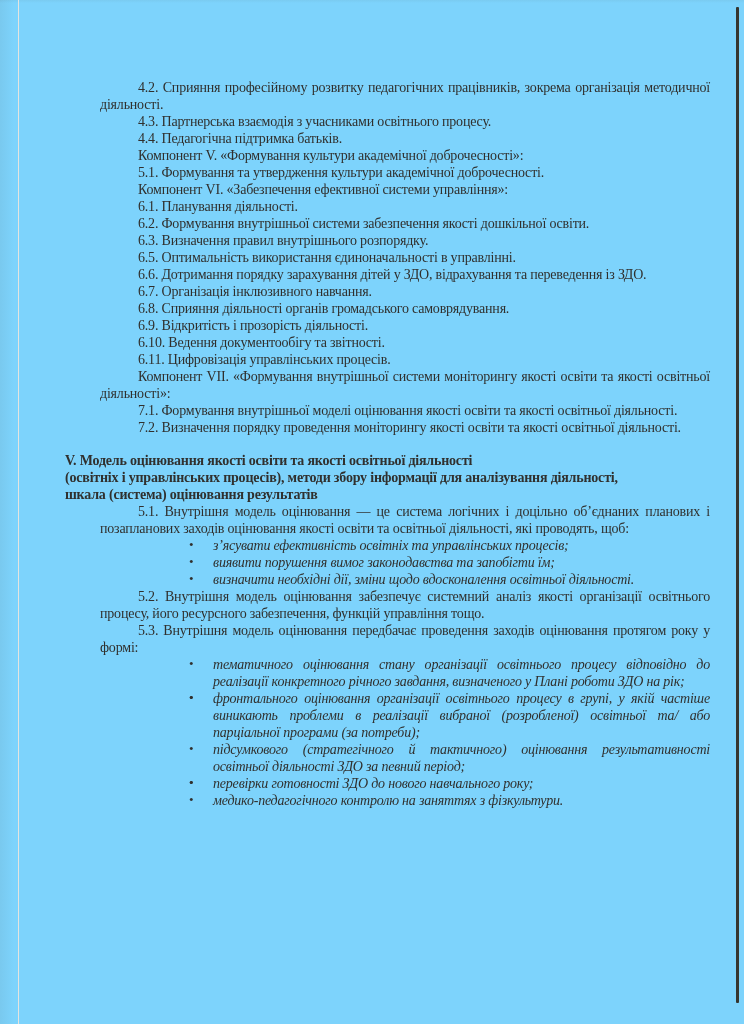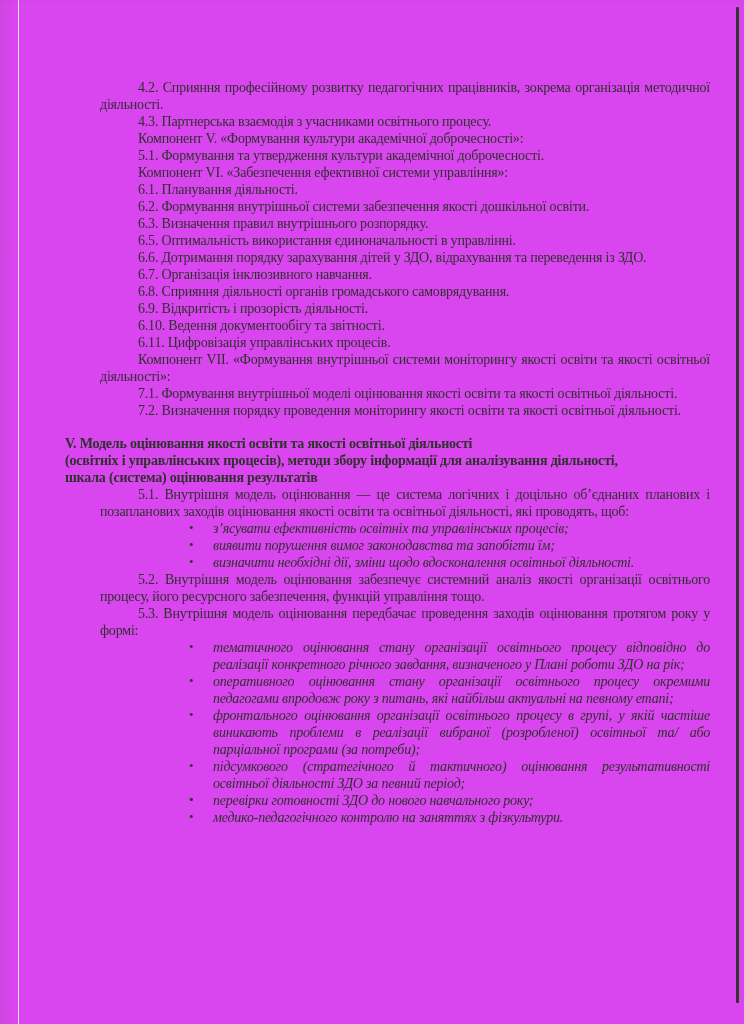--- a/index.html
+++ b/index.html
@@ -1,19 +1,19 @@
 <!DOCTYPE html>
 <html lang="uk"><head>
 <meta charset="utf-8">
 <style>
   html,body{margin:0;padding:0;background:#ffffff;}
   .page{
     position:relative;
     width:744px;height:1024px;
-    background:#d946ef;
+    background:#7dd3fc;
     overflow:hidden;
     font-family:"Liberation Serif","DejaVu Serif",serif;
     color:#30302e;
   }
   
   .edge-right{position:absolute;top:7px;left:736px;width:3px;height:996px;background:#35352f;border-radius:1px;}
   .edge-left{position:absolute;top:0;left:18px;width:1px;height:1024px;background:#e4e4e0;}
   .shade-left{position:absolute;top:0;left:0;bottom:0;width:14px;background:linear-gradient(90deg,rgba(70,70,60,0.07),rgba(70,70,60,0));}
   .shade-top{position:absolute;top:0;left:0;right:0;height:3px;background:linear-gradient(180deg,rgba(70,70,60,0.06),rgba(70,70,60,0));}
 
@@ -33,20 +33,21 @@
 
 <div class="page">
   <div class="shade-left"></div>
   <div class="shade-top"></div>
   <div class="edge-left"></div>
   <div class="edge-right"></div>
 
   <div class="content">
     <p class="para">4.2. Сприяння професійному розвитку педагогічних працівників, зокрема організація методичної діяльності.</p>
     <p class="para">4.3. Партнерська взаємодія з учасниками освітнього процесу.</p>
+    <p class="para">4.4. Педагогічна підтримка батьків.</p>
     <p class="para">Компонент V. «Формування культури академічної доброчесності»:</p>
     <p class="para">5.1. Формування та утвердження культури академічної доброчесності.</p>
     <p class="para">Компонент VI. «Забезпечення ефективної системи управління»:</p>
     <p class="para">6.1. Планування діяльності.</p>
     <p class="para">6.2. Формування внутрішньої системи забезпечення якості дошкільної освіти.</p>
     <p class="para">6.3. Визначення правил внутрішнього розпорядку.</p>
     <p class="para">6.5. Оптимальність використання єдиноначальності в управлінні.</p>
     <p class="para">6.6. Дотримання порядку зарахування дітей у ЗДО, відрахування та переведення із ЗДО.</p>
     <p class="para">6.7. Організація інклюзивного навчання.</p>
     <p class="para">6.8. Сприяння діяльності органів громадського самоврядування.</p>
@@ -80,21 +81,20 @@
 
     <p class="para">5.2. Внутрішня модель оцінювання забезпечує системний аналіз якості організації освітнього процесу, його ресурсного забезпечення, функцій управління тощо.</p>
     <p class="para">5.3. Внутрішня модель оцінювання передбачає проведення заходів оцінювання протягом року у формі:</p>
 
     <div class="bullet">
       <span class="dot">•</span>
       <span class="btxt">тематичного оцінювання стану організації освітнього процесу відповідно до реалізації конкретного річного завдання, визначеного у Плані роботи ЗДО на рік;</span>
     </div>
     <div class="bullet">
       <span class="dot">•</span>
-      <span class="btxt">оперативного оцінювання стану організації освітнього процесу окремими педагогами впродовж року з питань, які найбільш актуальні на певному етапі;</span>
     </div>
     <div class="bullet">
       <span class="dot">•</span>
       <span class="btxt">фронтального оцінювання організації освітнього процесу в групі, у якій частіше виникають проблеми в реалізації вибраної (розробленої) освітньої та/ або парціальної програми (за потреби);</span>
     </div>
     <div class="bullet">
       <span class="dot">•</span>
       <span class="btxt">підсумкового (стратегічного й тактичного) оцінювання результативності освітньої діяльності ЗДО за певний період;</span>
     </div>
     <div class="bullet">

